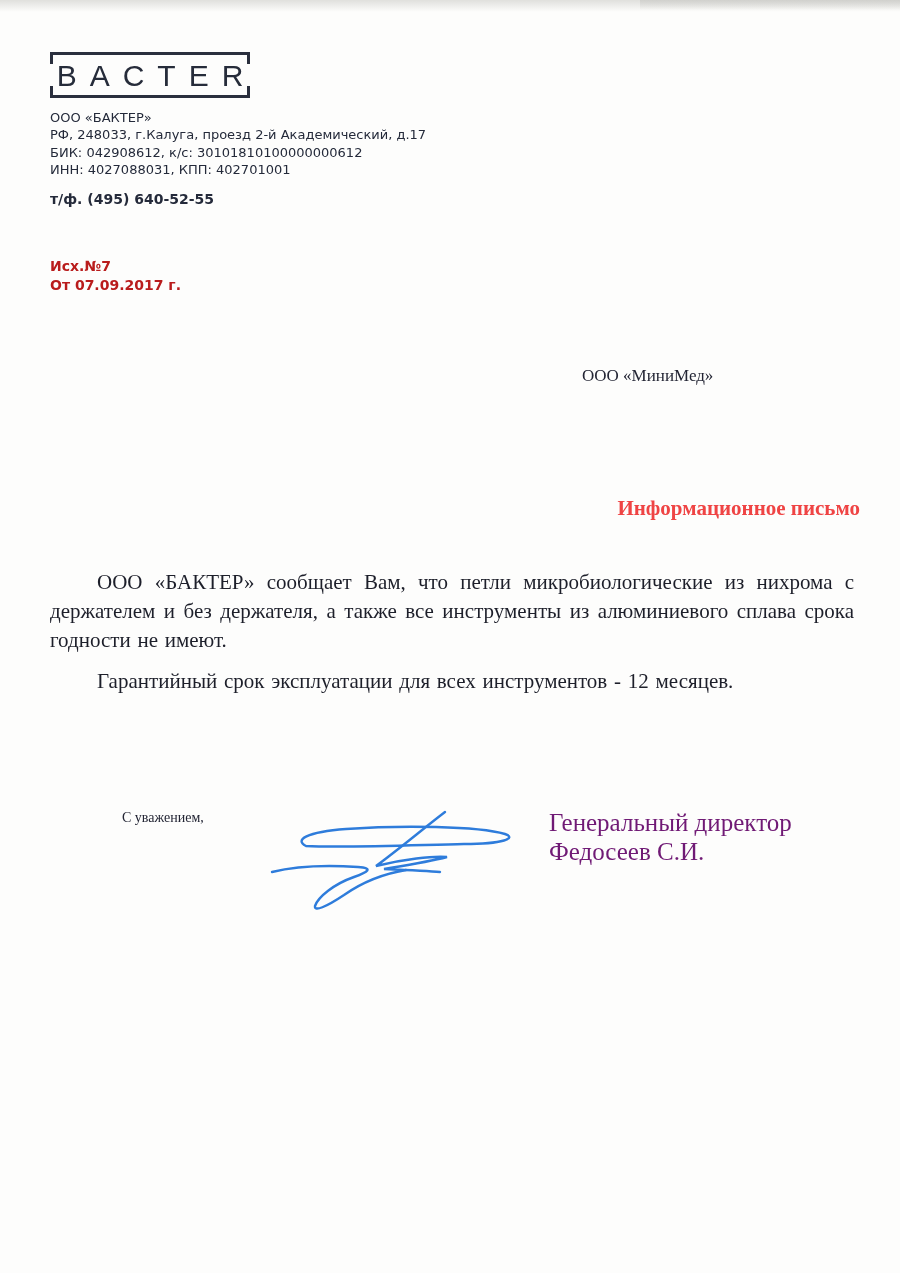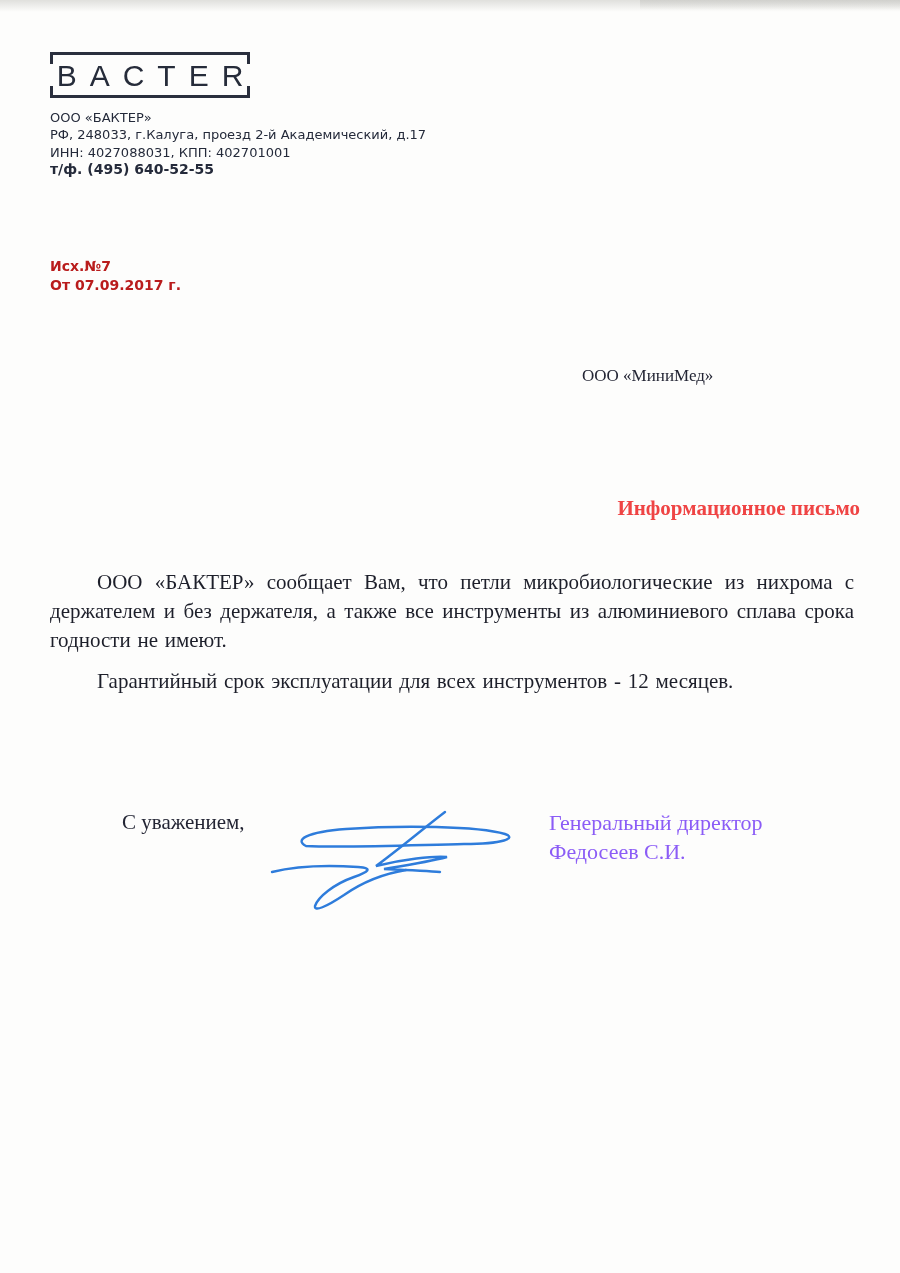--- a/index.html
+++ b/index.html
@@ -41,21 +41,21 @@
     padding-top:1px;
   }
 
   
   .letterhead{
     position:absolute;left:50px;top:109px;
     font-family:"DejaVu Sans", sans-serif;
     font-size:13px;line-height:17.3px;color:#242a3a;
     white-space:nowrap;
   }
-  .letterhead .phone{font-weight:bold;font-size:14px;margin-top:0;}
+  .letterhead .phone{font-weight:bold;font-size:14px;margin-top:13px;}
 
   
   .ref-block{
     position:absolute;left:50px;top:257px;
     font-family:"DejaVu Sans", sans-serif;
     font-size:14px;font-weight:bold;line-height:18.5px;color:#b91c1c;
   }
 
   
   .recipient{
@@ -73,25 +73,25 @@
   .letter-body{
     position:absolute;left:38px;top:556px;width:828px;
     font-size:21px;line-height:29px;color:#1d1f2a;
     text-align:justify;word-spacing:1.5px;
   }
   .letter-body p{margin:12px;text-indent:47px;}
 
   
   .closing{
     position:absolute;left:122px;top:810px;
-    font-size:21px;color:#232534;white-space:nowrap;
+    font-size:14px;color:#232534;white-space:nowrap;
   }
   .director-block{
     position:absolute;left:549px;top:808px;
-    font-size:22px;line-height:29px;color:#8b5cf6;white-space:nowrap;
+    font-size:25px;line-height:29px;color:#701a75;white-space:nowrap;
   }
   .signature-svg{position:absolute;left:266px;top:804px;}
 </style>
 </head>
 <body>
 
 <div class="page">
 
   <div class="scan-edge-top"></div>
 
@@ -99,20 +99,21 @@
     <span class="logo-corner tl"></span>
     <span class="logo-corner tr"></span>
     <span class="logo-corner bl"></span>
     <span class="logo-corner br"></span>
     <span class="logo-text">BACTER</span>
   </div>
 
   <div class="letterhead">
     <div>ООО «БАКТЕР»</div>
     <div>РФ, 248033, г.Калуга, проезд 2-й Академический, д.17</div>
+    <div>БИК: 042908612, к/с: 30101810100000000612</div>
     <div>ИНН: 4027088031, КПП: 402701001</div>
     <div class="phone">т/ф. (495) 640-52-55</div>
   </div>
 
   <div class="ref-block">
     <div>Исх.№7</div>
     <div>От 07.09.2017 г.</div>
   </div>
 
   <div class="recipient">ООО «МиниМед»</div>

